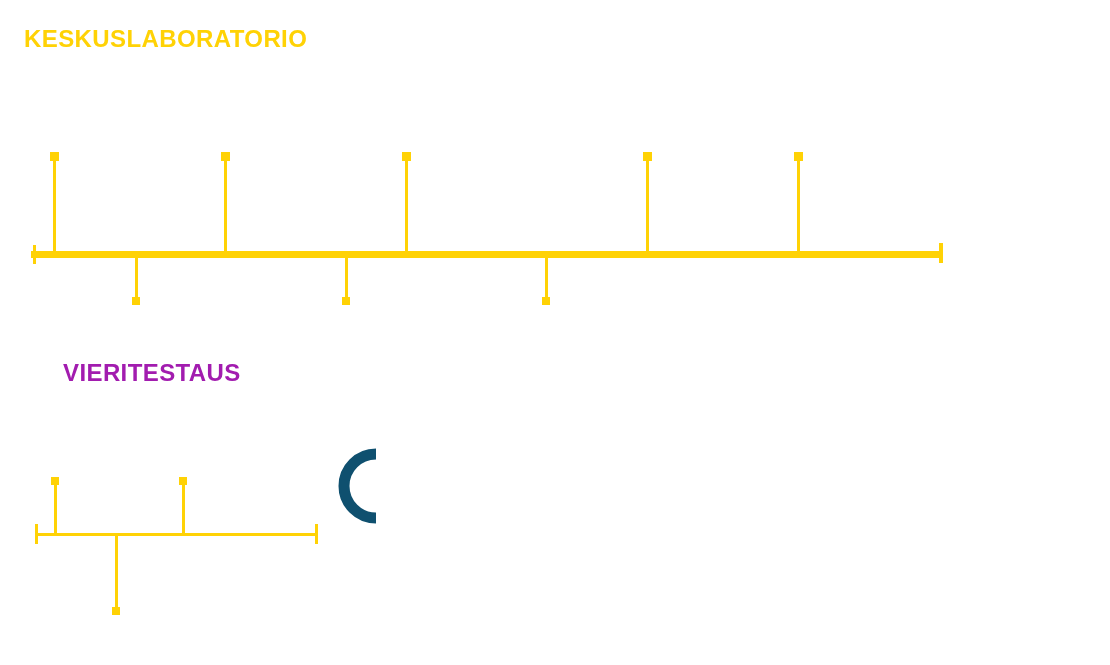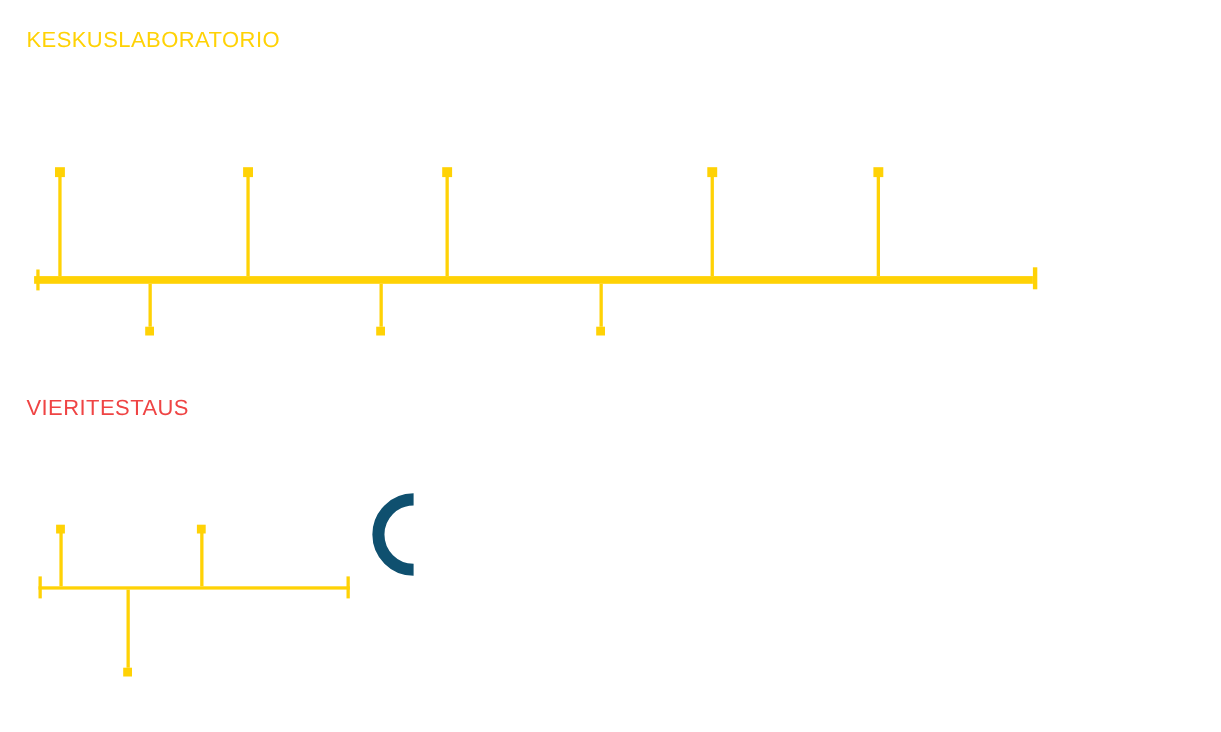--- a/index.html
+++ b/index.html
@@ -7,22 +7,22 @@
     width: 1110px;
     height: 665px;
     background: #ffffff;
     position: relative;
     overflow: hidden;
     font-family: "Liberation Sans", sans-serif;
   }
   .heading {
     position: absolute;
     margin: 0;
-    font-size: 20px;
-    font-weight: 400;
+    font-size: 24px;
+    font-weight: 700;
     letter-spacing: 0.4px;
     line-height: 1;
     white-space: nowrap;
   }
   #heading-0 { left: 24px; top: 27px; }
   #heading-1 { left: 24px; top: 361px; }
   #timelines {
     position: absolute;
     left: 0; top: 0;
     width: 1110px; height: 665px;
@@ -31,21 +31,21 @@
   #arc-svg {
     position: absolute;
     left: 0; top: 0;
   }
 </style>
 </head>
 <body style="background: rgb(255, 255, 255);">
 
 <h1 class="heading" id="heading-0" style="color: rgb(255, 210, 5);">KESKUSLABORATORIO</h1>
 
-<h1 class="heading" id="heading-1" style="color: #ef4444;">VIERITESTAUS</h1>
+<h1 class="heading" id="heading-1" style="color: #a21caf; margin-left: 39px;">VIERITESTAUS</h1>
 
 <div id="timelines">
     <div class="rect" style="left: 31px; top: 251px; width: 908px; height: 7px; background: rgb(255, 210, 5);"></div>
     <div class="rect" style="left: 33px; top: 245px; width: 3px; height: 19px; background: rgb(255, 210, 5);"></div>
     <div class="rect" style="left: 939px; top: 243px; width: 4px; height: 20px; background: rgb(255, 210, 5);"></div>
     <div class="rect" style="left: 52.5px; top: 160px; width: 3px; height: 91px; background: rgb(255, 210, 5);"></div>
     <div class="rect" style="left: 49.5px; top: 152px; width: 9px; height: 9px; background: rgb(255, 210, 5);"></div>
     <div class="rect" style="left: 223.5px; top: 160px; width: 3px; height: 91px; background: rgb(255, 210, 5);"></div>
     <div class="rect" style="left: 220.5px; top: 152px; width: 9px; height: 9px; background: rgb(255, 210, 5);"></div>
     <div class="rect" style="left: 404.5px; top: 160px; width: 3px; height: 91px; background: rgb(255, 210, 5);"></div>

